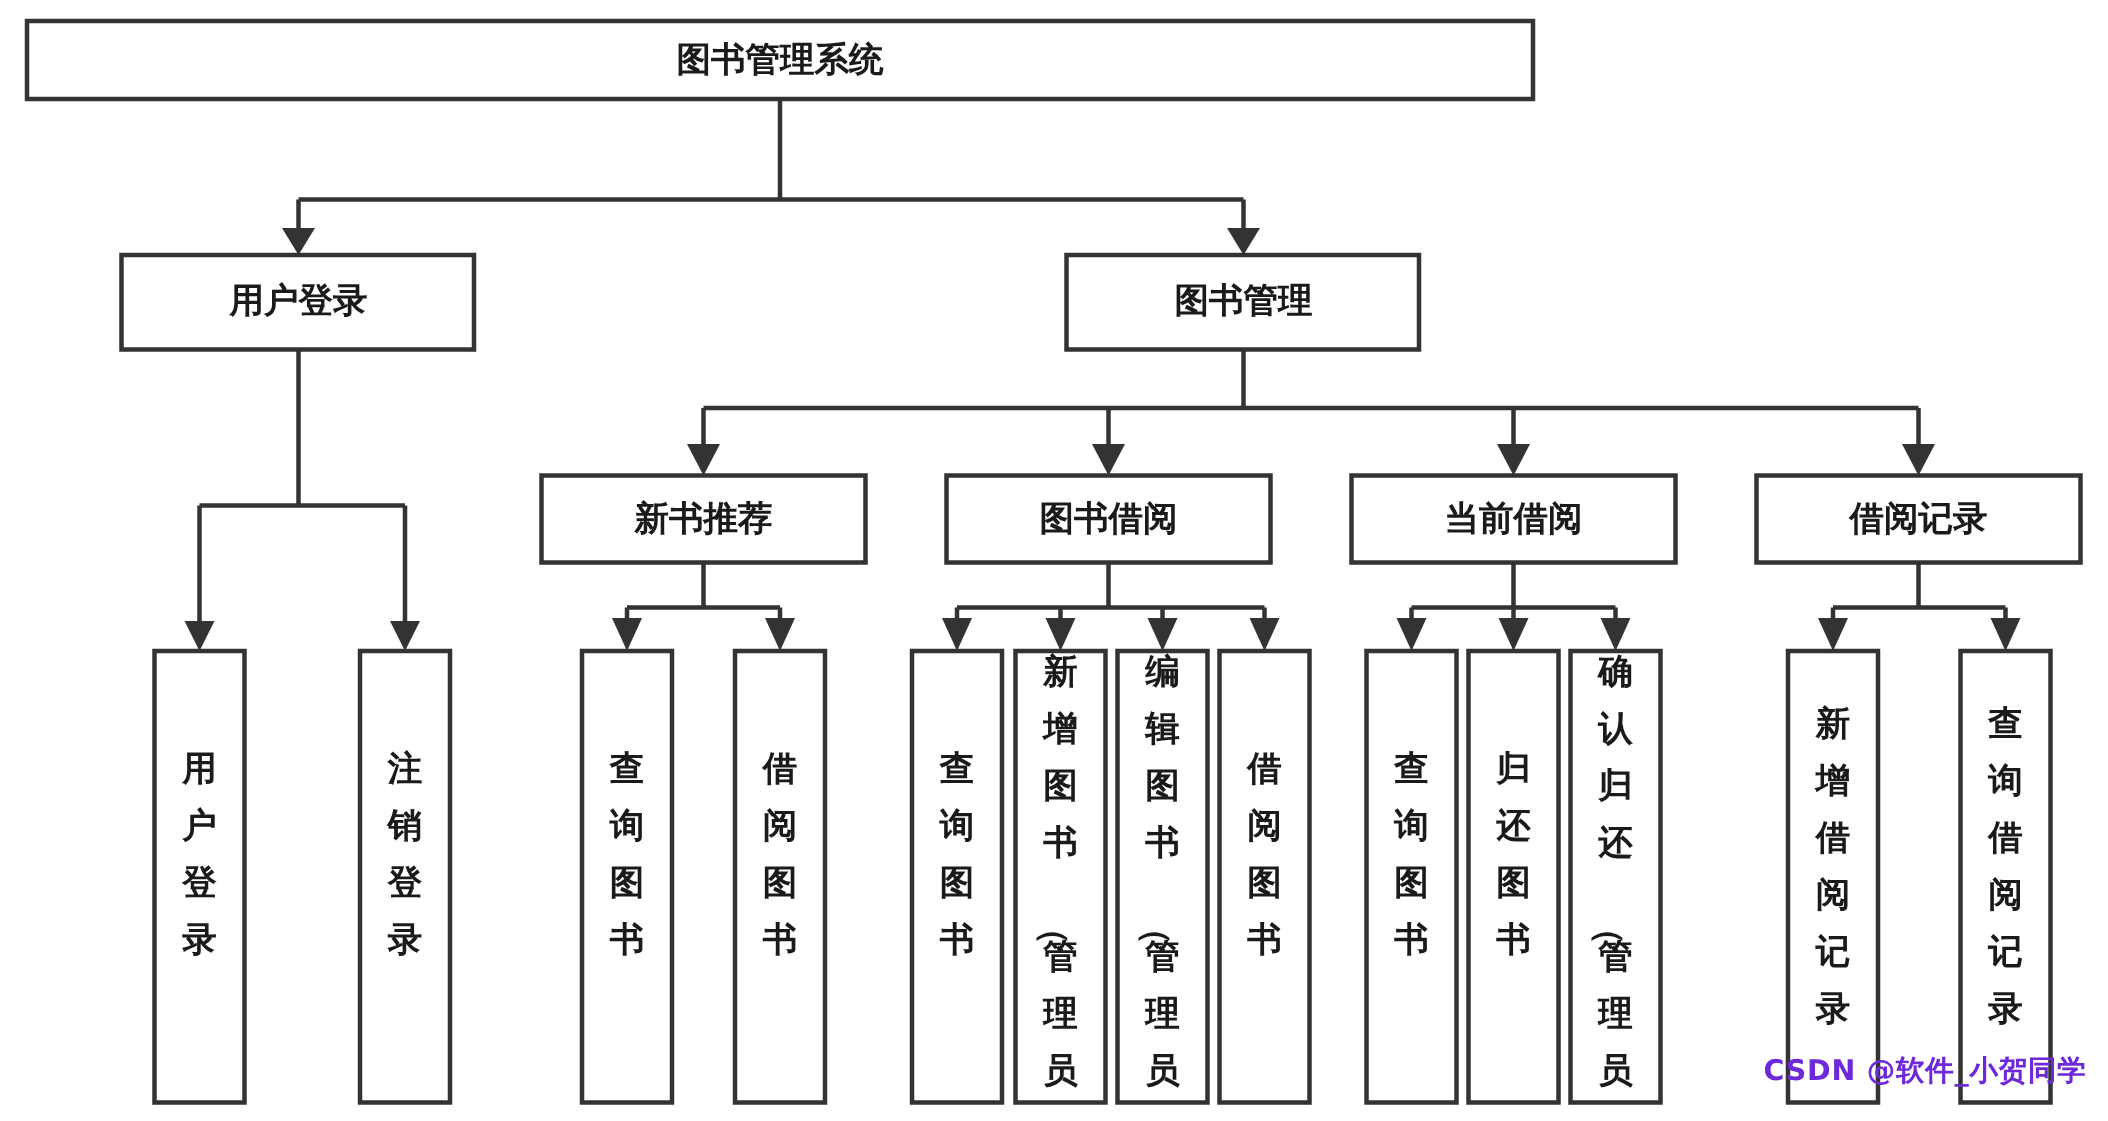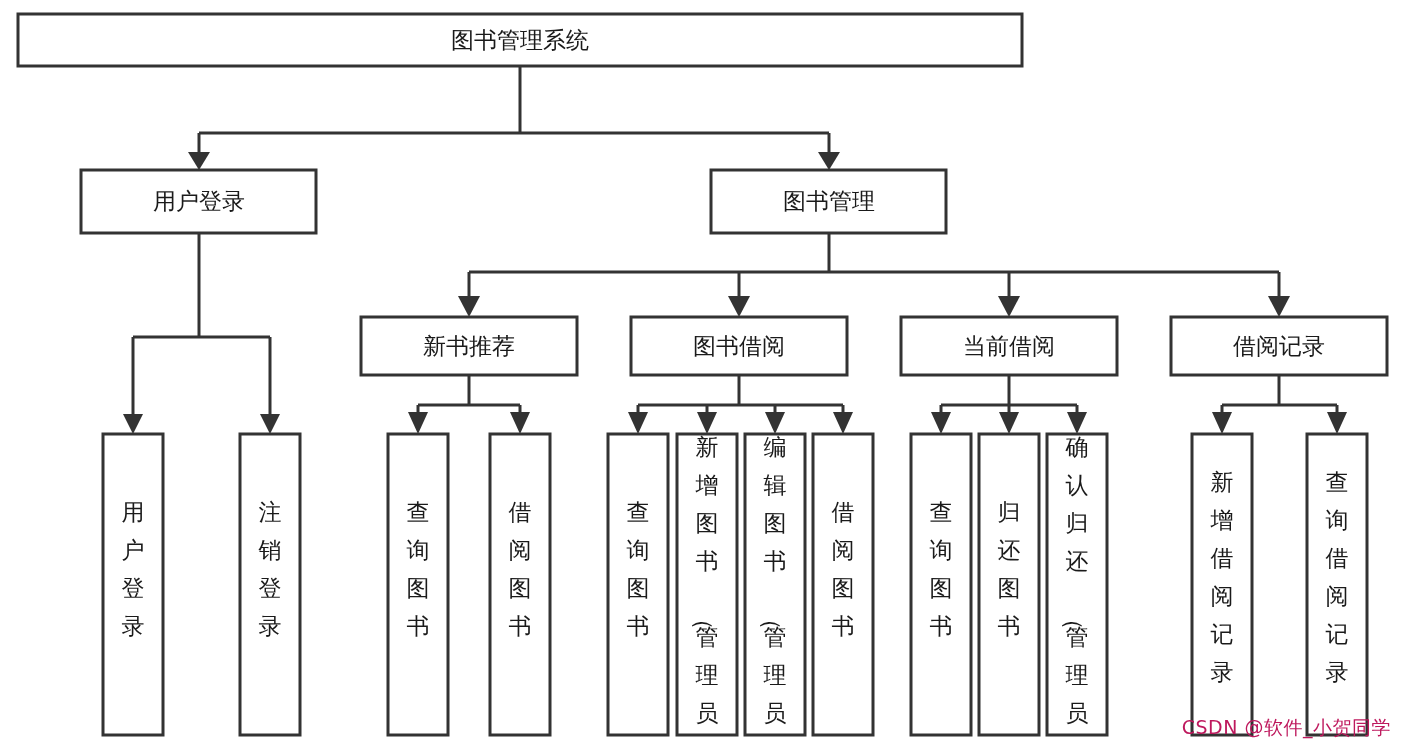--- a/index.html
+++ b/index.html
@@ -11,20 +11,21 @@
     width: 1405px;
     height: 747px;
     font-family: "DejaVu Sans", "Liberation Sans", sans-serif;
     overflow: hidden;
   }
   #diagram-root {
     position: relative;
     width: 1405px;
     height: 747px;
     background: #ffffff;
+    font-weight: bold;
   }
   svg#tree-svg {
     position: absolute;
     left: 0;
     top: 0;
     width: 1405px;
     height: 747px;
   }
   .node-box {
     fill: #ffffff;
@@ -49,22 +50,22 @@
     stroke-width: 3;
     fill: none;
   }
   .arrow-head {
     fill: #333333;
     stroke: none;
   }
   .watermark {
     position: absolute;
     right: 14px;
-    bottom: 6px;
-    color: #be185d;
+    bottom: 20px;
+    color: #6d28d9;
     font-size: 19px;
     font-family: "DejaVu Sans", "Liberation Sans", sans-serif;
     white-space: nowrap;
     letter-spacing: 0.5px;
   }
 </style>
 </head>
 <body>
 
 <div id="diagram-root">

